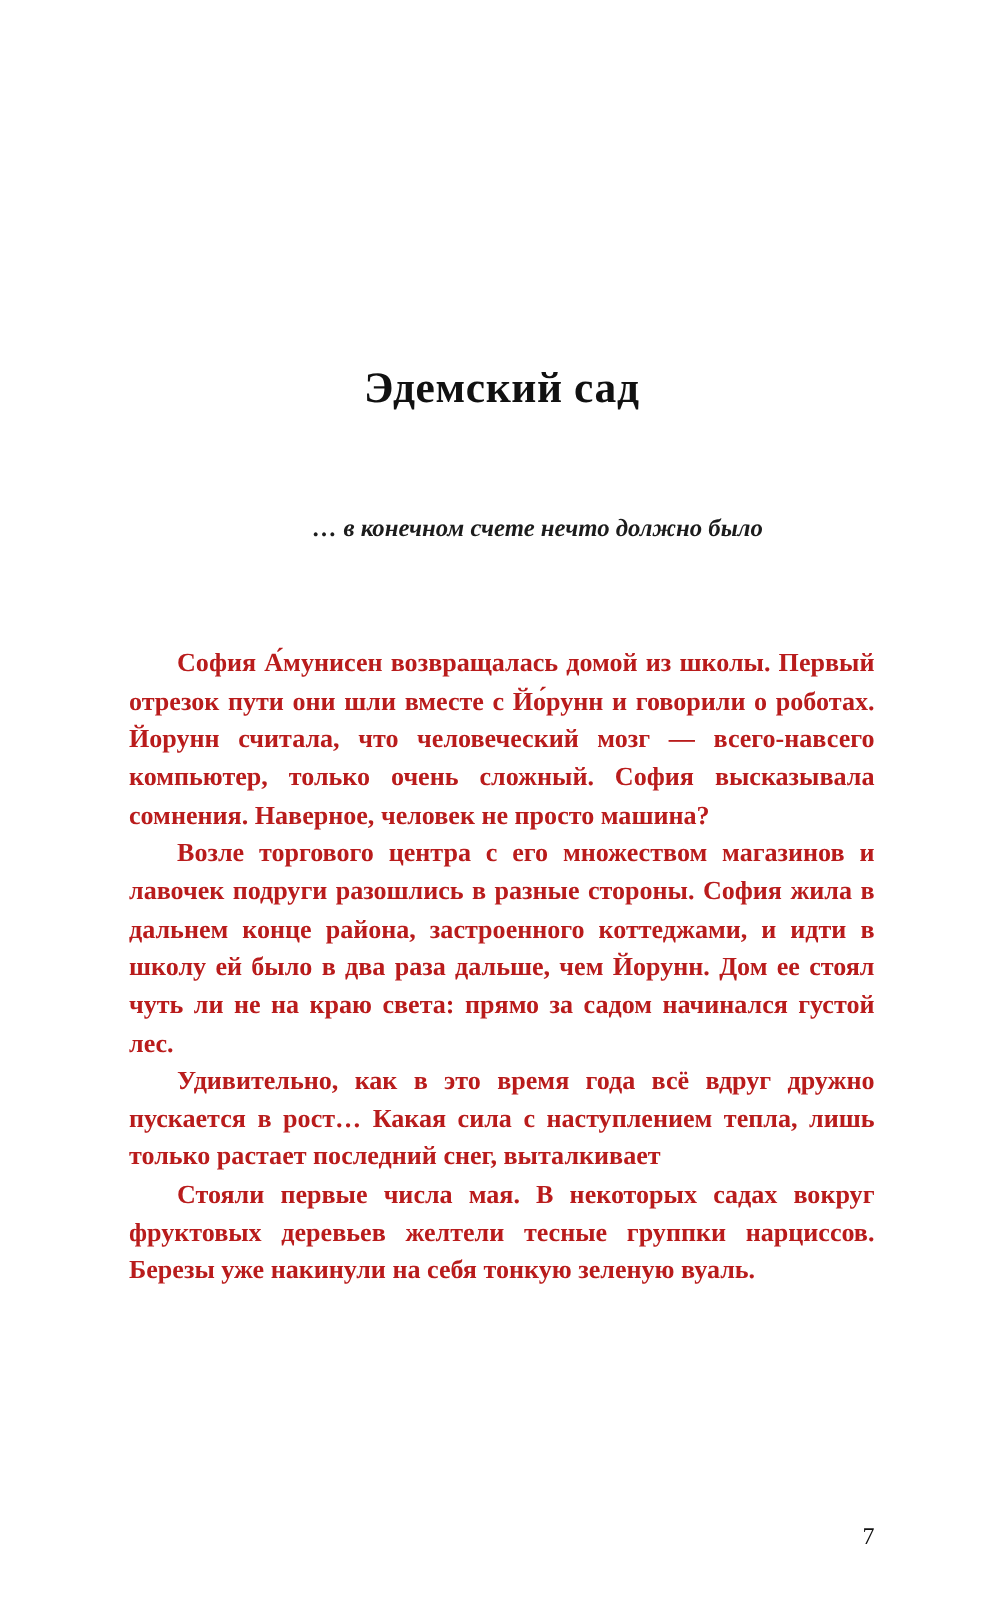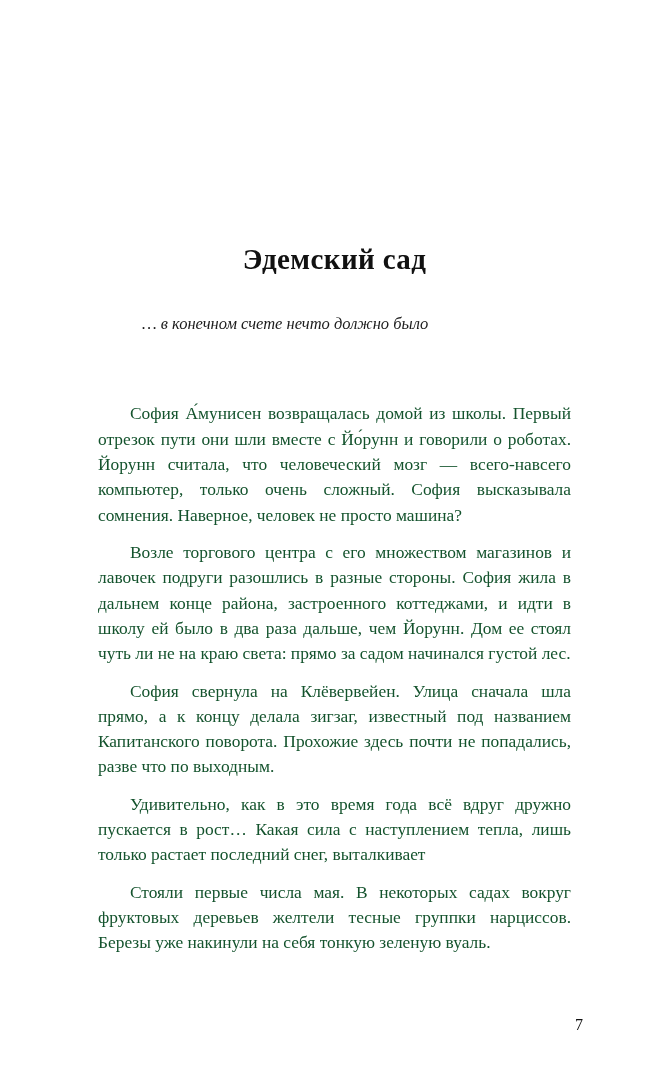--- a/index.html
+++ b/index.html
@@ -31,42 +31,45 @@
   }
   .chapter-title {
     margin-top: 243px;
     text-align: center;
     font-size: 29px;
     font-weight: bold;
     letter-spacing: 0.4px;
     color: #111111;
   }
   .epigraph {
-    margin-top: 36px;
+    margin-top: 64px;
     margin-left: 56px;
     margin-right: 8px;
+    text-align: center;
     font-style: italic;
     font-size: 16.5px;
     line-height: 1.42;
     color: #1c1c1c;
+    font-weight: bold;
   }
   .epigraph .line {
     display: block;
   }
   .body-text {
     margin-top: 66px;
   }
   .body-text p {
-    margin: 12px;
+    margin: 0;
     font-size: 17.4px;
     line-height: 1.455;
     text-align: justify;
     text-indent: 32px;
-    color: #14532d;
+    color: #b91c1c;
     hyphens: manual;
+    font-weight: bold;
   }
   .page-number {
     position: absolute;
     right: 86px;
     bottom: 46px;
     font-size: 16px;
     color: #111111;
   }
 </style>
 </head>
@@ -77,21 +80,20 @@
 
     <h1 class="chapter-title">Эдемский сад</h1>
 
     <div class="epigraph">
       <span class="line">… в конечном счете нечто должно было</span>
     </div>
 
     <div class="body-text">
       <p>София А́мунисен возвращалась домой из школы. Первый отрезок пути они шли вместе с Йо́рунн и говорили о роботах. Йорунн считала, что человеческий мозг — всего-навсего компьютер, только очень сложный. София высказывала сомнения. Наверное, человек не просто машина?</p>
       <p>Возле торгового центра с его множеством магазинов и лавочек подруги разошлись в разные стороны. София жила в дальнем конце района, застроенного коттеджами, и идти в школу ей было в два раза дальше, чем Йорунн. Дом ее стоял чуть ли не на краю света: прямо за садом начинался густой лес.</p>
-      <p>София свернула на Клёвервейен. Улица сначала шла прямо, а к концу делала зигзаг, известный под названием Капитанского поворота. Прохожие здесь почти не попадались, разве что по выходным.</p>
       <p>Удивительно, как в это время года всё вдруг дружно пускается в рост… Какая сила с наступлением тепла, лишь только растает последний снег, выталкивает</p>
       <p>Стояли первые числа мая. В некоторых садах вокруг фруктовых деревьев желтели тесные группки нарциссов. Березы уже накинули на себя тонкую зеленую вуаль.</p>
     </div>
 
   </div>
 
   <div class="page-number">7</div>
 </div>
 
 </body></html>

